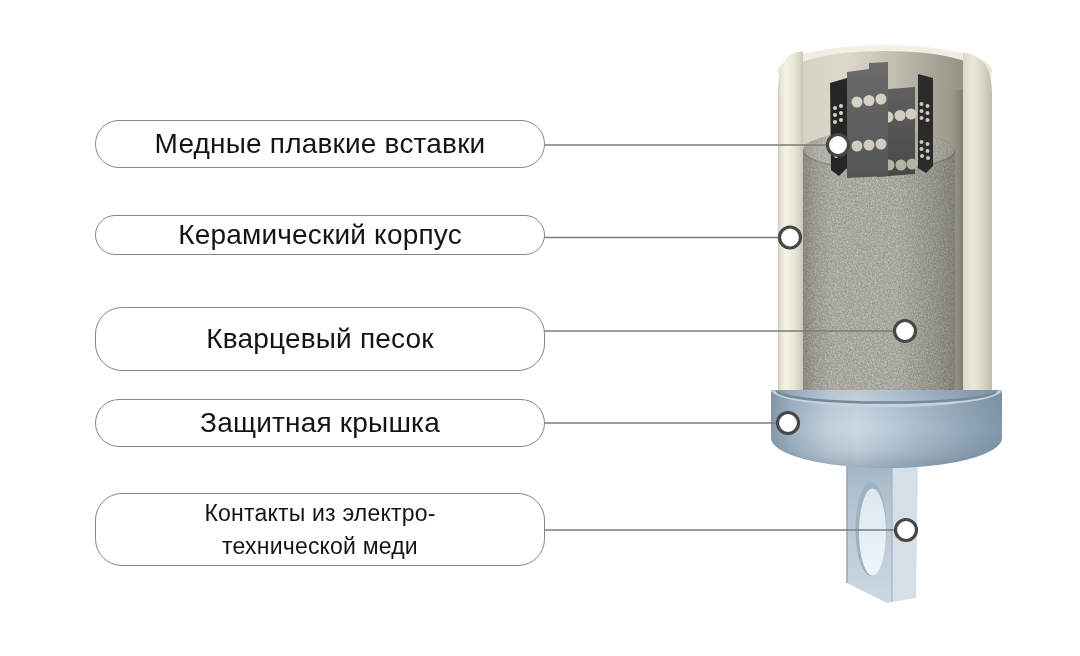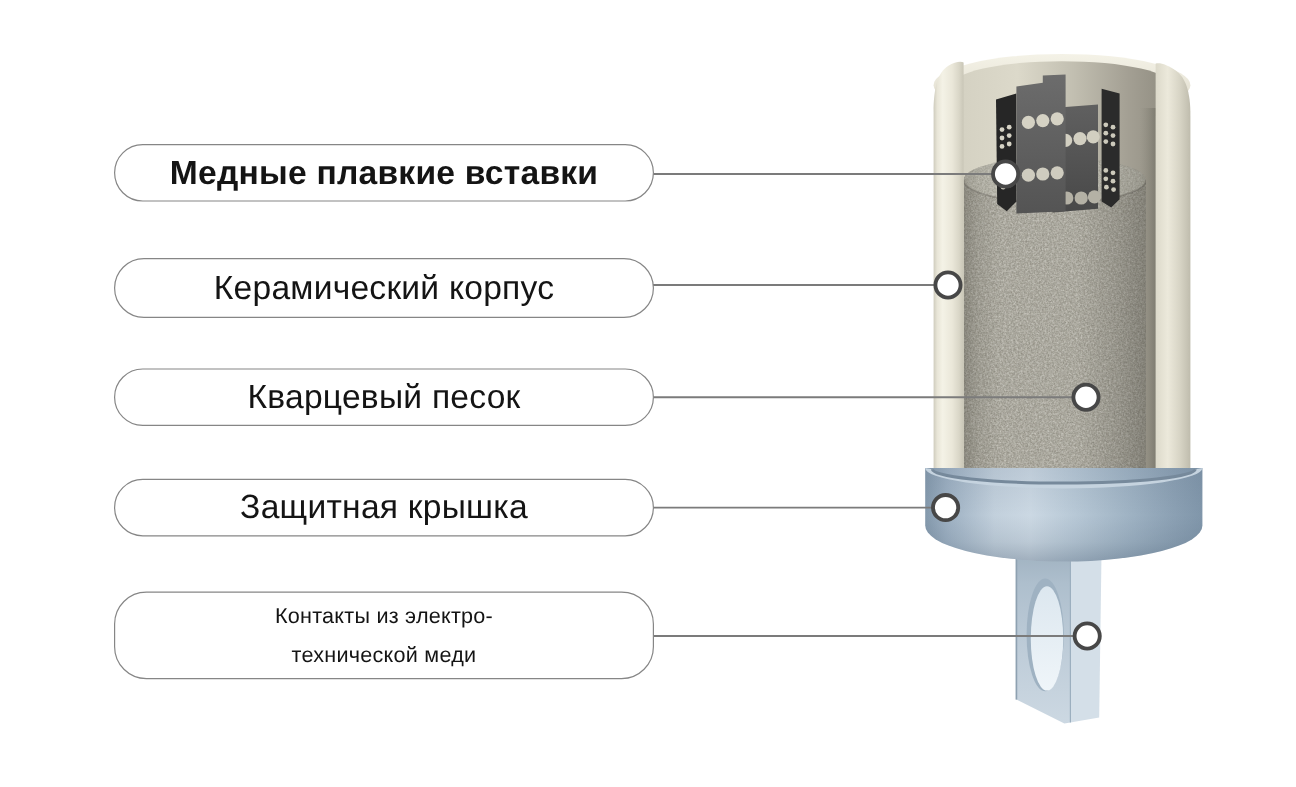--- a/index.html
+++ b/index.html
@@ -9,25 +9,25 @@
   }
   #fuse-svg{position:absolute;left:0;top:0;width:1080px;height:656px;}
   .pill{
     position:absolute;left:95px;width:450px;box-sizing:border-box;
     background:#ffffff;border:1.5px solid #868686;border-radius:27px;
     display:flex;align-items:center;justify-content:center;text-align:center;
     color:#141414;font-weight:500;font-size:28px;line-height:1.12;
     letter-spacing:0.2px;
   }
   .pill span{white-space:pre-line;}
-  #pill-1{top:120px;height:48px;font-weight:bold;}
-  #pill-2{top:215px;height:50px;}
-  #pill-3{top:307px;height:48px;}
+  #pill-1{top:120px;height:48px;}
+  #pill-2{top:215px;height:40px;}
+  #pill-3{top:307px;height:64px;}
   #pill-4{top:399px;height:48px;align-items:center;}
-  #pill-5{top:493px;height:73px;font-size:18px;line-height:33px;}
+  #pill-5{top:493px;height:73px;font-size:23px;line-height:33px;}
 </style>
 </head>
 <body>
 
 <div id="canvas">
 
   <svg id="fuse-svg" viewBox="0 0 1080 656" xmlns="http://www.w3.org/2000/svg">
     <defs>
       <linearGradient id="rimGrad" x1="0" y1="45" x2="0" y2="97" gradientUnits="userSpaceOnUse">
         <stop offset="0" stop-color="#f4f2e7"></stop>

